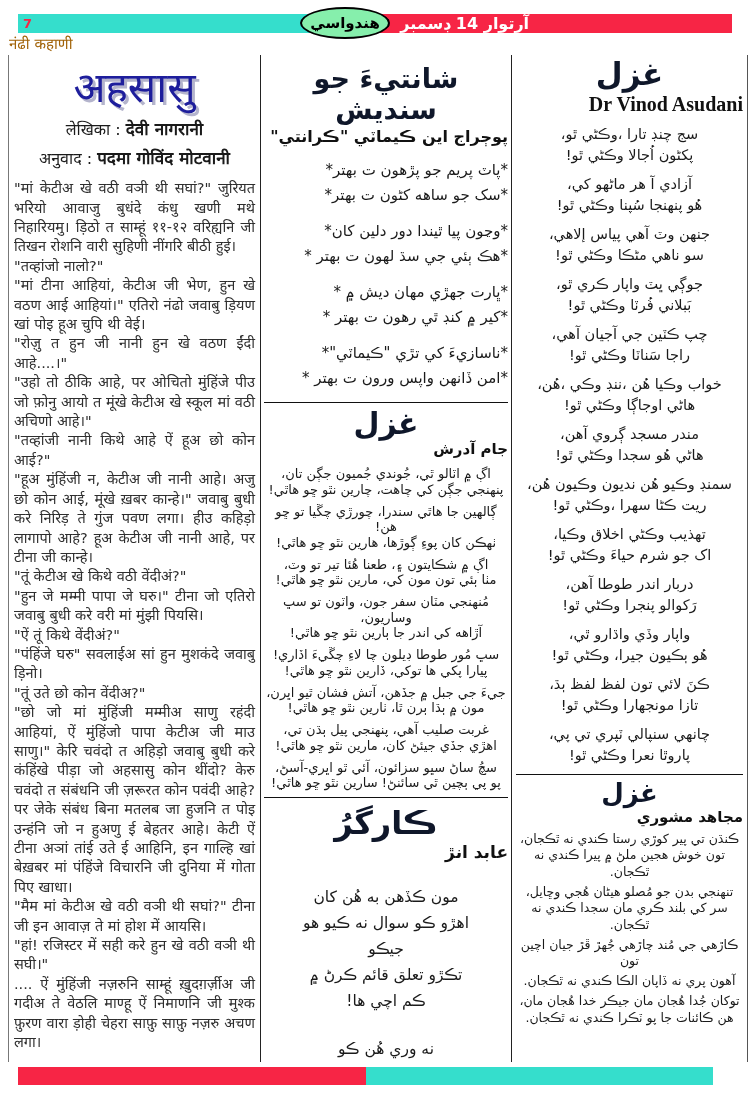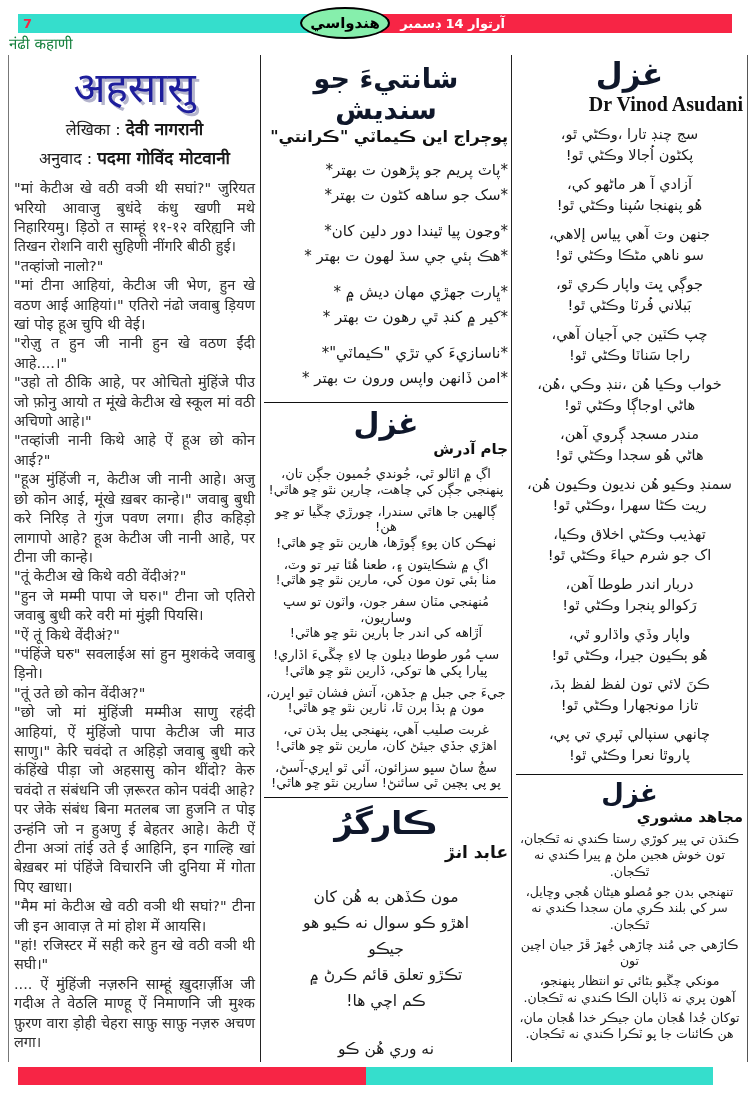--- a/index.html
+++ b/index.html
@@ -6,28 +6,28 @@
   body{
     width:750px;height:1109px;position:relative;background:#ffffff;
     font-family:"DejaVu Sans","Liberation Sans",sans-serif;
     overflow:hidden;color:#1a1a1a;
   }
   
   .topbar{position:absolute;top:14px;left:18px;width:714px;height:19px;display:flex;}
   .topbar .teal{width:330px;background:#35DECC;display:flex;align-items:center;}
   .topbar .teal .pageno{color:#F72545;font-weight:bold;font-size:13px;padding-left:5px;}
   .topbar .red{flex:1;background:#F72545;display:flex;align-items:center;justify-content:flex-end;direction:rtl;padding-left:6px;}
-  .topbar .red .d{color:#ffffff;font-weight:bold;font-size:13px;padding-right:4px;white-space:nowrap;}
+  .topbar .red .d{color:#ffffff;font-weight:bold;font-size:16px;padding-right:4px;white-space:nowrap;}
   .topbar .red .y{color:#111111;font-weight:bold;font-size:13px;margin-right:10px;}
   .oval{
     position:absolute;left:300px;top:7px;width:86px;height:28px;background:#86efac;
     border:2.5px solid #000;border-radius:50%;z-index:3;display:flex;align-items:center;justify-content:center;
     font-weight:bold;font-size:15px;direction:rtl;color:#000;
   }
-  .kicker{position:absolute;left:9px;top:33px;font-size:15px;color:#15803d;}
+  .kicker{position:absolute;left:9px;top:33px;font-size:15px;color:#a16207;}
   
   .cols{
     position:absolute;top:55px;left:8px;width:738px;height:1007px;display:flex;
     border-left:1px solid #777;border-right:1px solid #555;
   }
   .col{overflow:hidden;}
   .col-left{width:241px;padding:0 5px;}
   .col-mid{width:244px;border-left:1.5px solid #222;border-right:1.5px solid #222;padding:0 3px;direction:rtl;}
   .col-right{flex:1;padding:0 4px;direction:rtl;}
   
@@ -256,21 +256,20 @@
         <div>تون خوش هجين ملڻ ۾ پيرا ڪندي نه ٿڪجان.</div>
       </div>
       <div class="couplet">
         <div>تنهنجي بدن جو مُصلو هيڻان هُجي وڇايل،</div>
         <div>سر کي بلند ڪري مان سجدا ڪندي نه ٿڪجان.</div>
       </div>
       <div class="couplet">
         <div>ڪاڙهي جي مُند چاڙهي جُهڙ ڦڙ جيان اچين تون</div>
       </div>
       <div class="couplet">
-        <div>مونکي چڱيو بڻائي تو انتظار پنهنجو،</div>
         <div>آهون پري نه ڏاپان الڪا ڪندي نه ٿڪجان.</div>
       </div>
       <div class="couplet">
         <div>توکان جُدا هُجان مان جيڪر خدا هُجان مان،</div>
         <div>هن ڪائنات جا پو ٽڪرا ڪندي نه ٿڪجان.</div>
       </div>
 
     </div>
   </div>
 </div>

